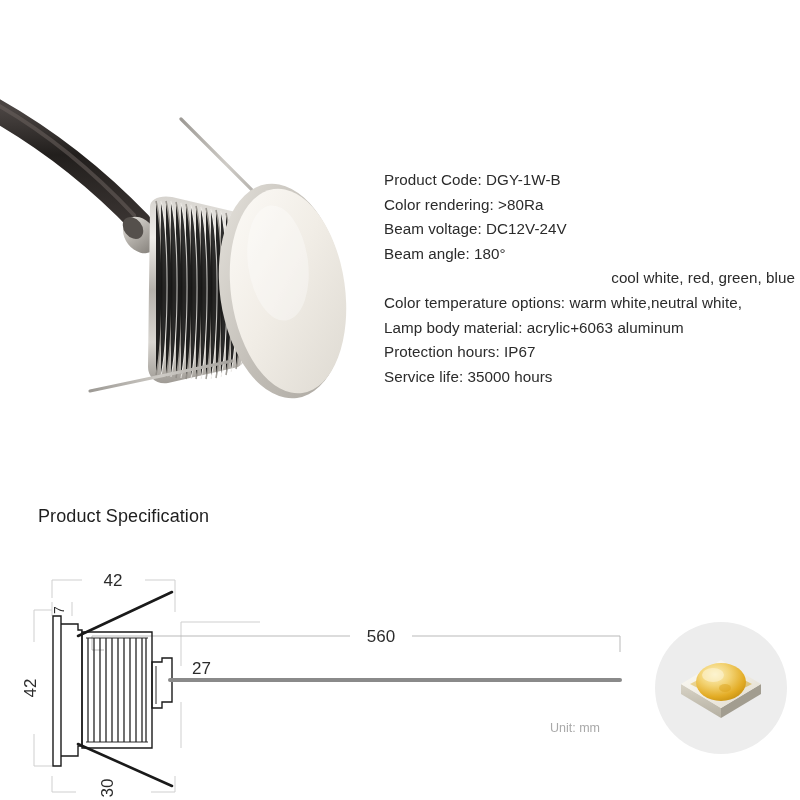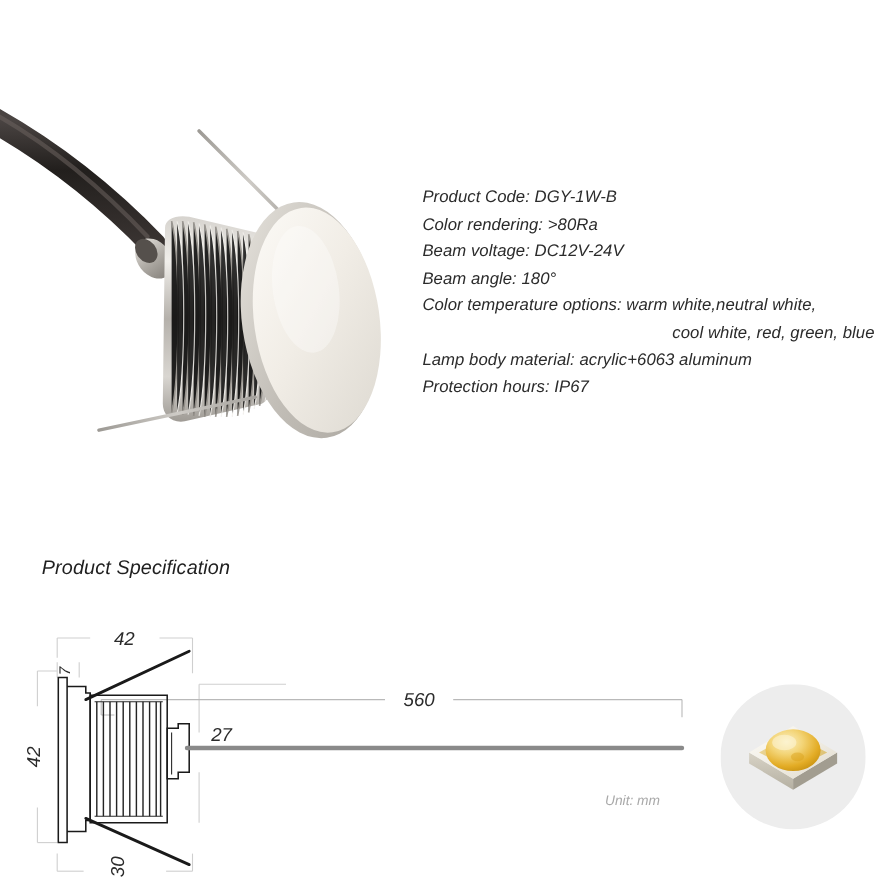--- a/index.html
+++ b/index.html
@@ -7,21 +7,20 @@
     padding: 0;
     background: #ffffff;
   }
   #page {
     position: relative;
     width: 800px;
     height: 800px;
     background: #ffffff;
     overflow: hidden;
     font-family: "Liberation Sans", sans-serif;
-    font-style: italic;
   }
 
   
   #product-photo {
     position: absolute;
     left: 0px;
     top: 95px;
     width: 380px;
     height: 365px;
   }
@@ -221,24 +220,25 @@
         <path d="M90,296 L232,266" stroke="url(#clipGrad)" stroke-width="3.2" stroke-linecap="round" fill="none"></path>
       </g>
     </svg>
   </div>
 
   <div id="spec-list">
     <div class="spec-line">Product Code: DGY-1W-B</div>
     <div class="spec-line">Color rendering: &gt;80Ra</div>
     <div class="spec-line">Beam voltage: DC12V-24V</div>
     <div class="spec-line">Beam angle: 180°</div>
+    <div class="spec-line cont">cool white, red, green, blue</div>
     <div class="spec-line">Color temperature options: warm white,neutral white,</div>
-    <div class="spec-line cont">cool white, red, green, blue</div>
     <div class="spec-line">Lamp body material: acrylic+6063 aluminum</div>
     <div class="spec-line">Protection hours: IP67</div>
+    <div class="spec-line">Service life: 35000 hours</div>
   </div>
 
   <div id="section-heading">Product Specification</div>
 
   <div id="tech-drawing">
     <svg width="640" height="235" viewBox="0 0 640 235" xmlns="http://www.w3.org/2000/svg">
 
       <g>
         <path class="ext-line" d="M32,10 L32,28"></path>
         <path class="ext-line" d="M32,10 L62,10"></path>

